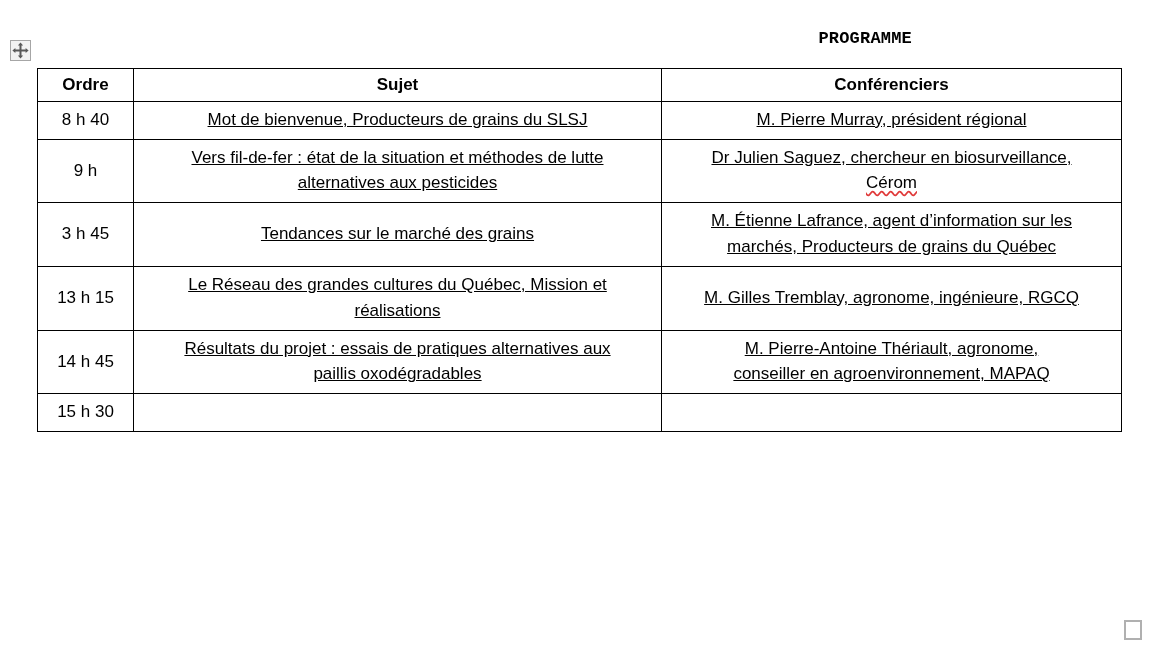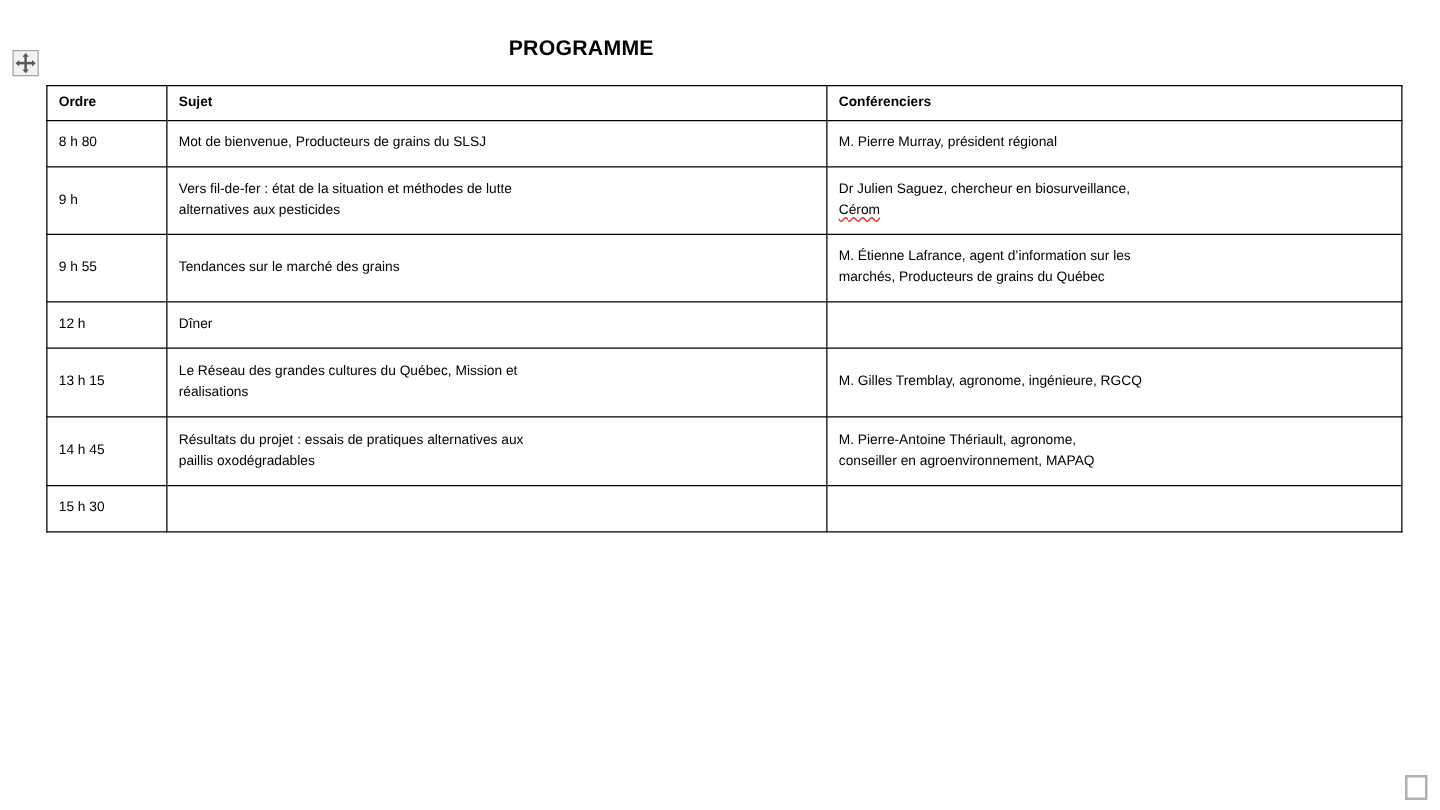--- a/index.html
+++ b/index.html
@@ -42,26 +42,27 @@
     background: #ffffff;
     box-sizing: border-box;
   }
 
   
   .doc-title {
     position: absolute;
     left: 0;
     top: 29px;
     width: 912px;
-    text-align: center;
+    text-align: right;
     font-size: 17px;
     font-weight: bold;
     letter-spacing: 0.2px;
     padding-left: 18px;
     box-sizing: border-box;
+    font-family: Liberation Mono, monospace;
   }
 
   
   .programme-wrap {
     position: absolute;
     left: 37px;
     top: 68px;
     width: 1084px;
   }
   table.programme {
@@ -71,41 +72,41 @@
   }
   table.programme col.c-ordre  { width: 96px;  }
   table.programme col.c-sujet  { width: 528px; }
   table.programme col.c-conf   { width: 460px; }
 
   table.programme th,
   table.programme td {
     border: 1.6px solid #000000;
     vertical-align: middle;
     padding: 5px 9px 6px 9px;
-    font-size: 11px;
+    font-size: 17px;
     line-height: 1.52;
-    text-align: left;
+    text-align: center;
     box-sizing: border-box;
     margin-top: 31px;
   }
   table.programme th {
     font-weight: bold;
     height: 28px;
     padding-top: 3px;
     padding-bottom: 3px;
   }
   table.programme td.ordre {
     white-space: nowrap;
   }
   table.programme tr.r-tall td    { height: 54px; }
   table.programme tr.r-short td   { height: 37px; }
   table.programme tr.r-mid td     { height: 55px; }
 
   
-  .two-line { display: block; }
+  .two-line { display: block; text-decoration: underline; }
 
   
   .misspelled {
     text-decoration: underline wavy #e03a3a;
     text-decoration-skip-ink: none;
     text-underline-offset: 2px;
   }
 
   
   .caret {
@@ -145,21 +146,21 @@
     <thead>
       <tr>
         <th>Ordre</th>
         <th>Sujet</th>
         <th>Conférenciers</th>
       </tr>
     </thead>
     <tbody>
 
       <tr class="r-short">
-        <td class="ordre">8 h 80</td>
+        <td class="ordre">8 h 40</td>
         <td>
           <span class="two-line">Mot de bienvenue, Producteurs de grains du SLSJ</span>
         </td>
         <td>
           <span class="two-line">M. Pierre Murray, président régional</span>
         </td>
       </tr>
 
       <tr class="r-tall">
         <td class="ordre">9 h</td>
@@ -167,42 +168,33 @@
           <span class="two-line">Vers fil-de-fer : état de la situation et méthodes de lutte</span>
           <span class="two-line">alternatives aux pesticides</span>
         </td>
         <td>
           <span class="two-line">Dr Julien Saguez, chercheur en biosurveillance,</span>
           <span class="two-line misspelled">Cérom</span>
         </td>
       </tr>
 
       <tr class="r-tall">
-        <td class="ordre">9 h 55</td>
+        <td class="ordre">3 h 45</td>
         <td>
           <span class="two-line">Tendances sur le marché des grains</span>
         </td>
         <td>
           <span class="two-line">M. Étienne Lafrance, agent d’information sur les</span>
           <span class="two-line">marchés, Producteurs de grains du Québec</span>
         </td>
       </tr>
 
 
 
 
-      <tr class="r-short">
-        <td class="ordre">12 h</td>
-        <td>
-          <span class="two-line">Dîner</span>
-        </td>
-        <td>
-          <span class="two-line"></span>
-        </td>
-      </tr>
 
       <tr class="r-mid">
         <td class="ordre">13 h 15</td>
         <td>
           <span class="two-line">Le Réseau des grandes cultures du Québec, Mission et</span>
           <span class="two-line">réalisations</span>
         </td>
         <td>
           <span class="two-line">M. Gilles Tremblay, agronome, ingénieure, RGCQ</span>
         </td>

